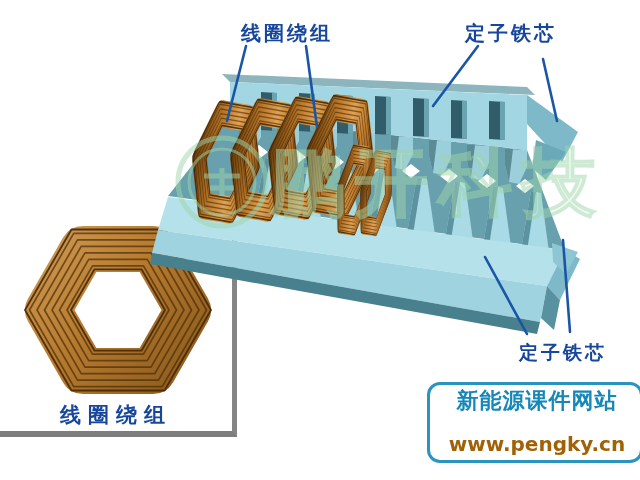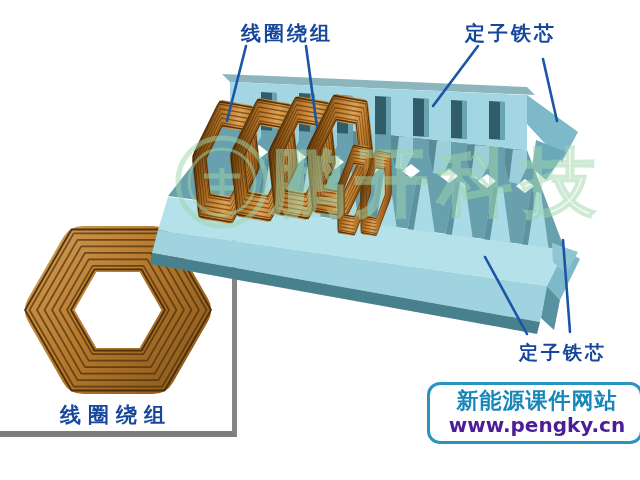--- a/index.html
+++ b/index.html
@@ -23,21 +23,21 @@
     color:#17479c;font-weight:bold;font-size:21px;letter-spacing:7px;
   }
   .diagram{position:absolute;left:0;top:0;}
   
   .webbox{
     position:absolute;left:427px;top:382px;width:216px;
     background:#ffffff;border:3px solid #2b93c0;border-radius:13px;
     text-align:center;padding:3px 0 4px 4px;box-sizing:border-box;
   }
   .webbox .l1{color:#1787b8;font-size:22px;font-weight:bold;letter-spacing:1px;line-height:26px;}
-  .webbox .l2{color:#4c1d95;font-size:20px;font-weight:bold;line-height:23px;}
+  .webbox .l2{color:#a16207;font-size:20px;font-weight:bold;line-height:23px;margin-top:19px;}
 </style>
 </head>
 <body>
 
 <div class="stage">
 
   <div class="inset">
     <svg class="diagram" width="232" height="190" viewBox="0 0 232 190">
       <defs>
         <linearGradient id="icop" gradientUnits="userSpaceOnUse" x1="-80" y1="-70" x2="80" y2="70">

